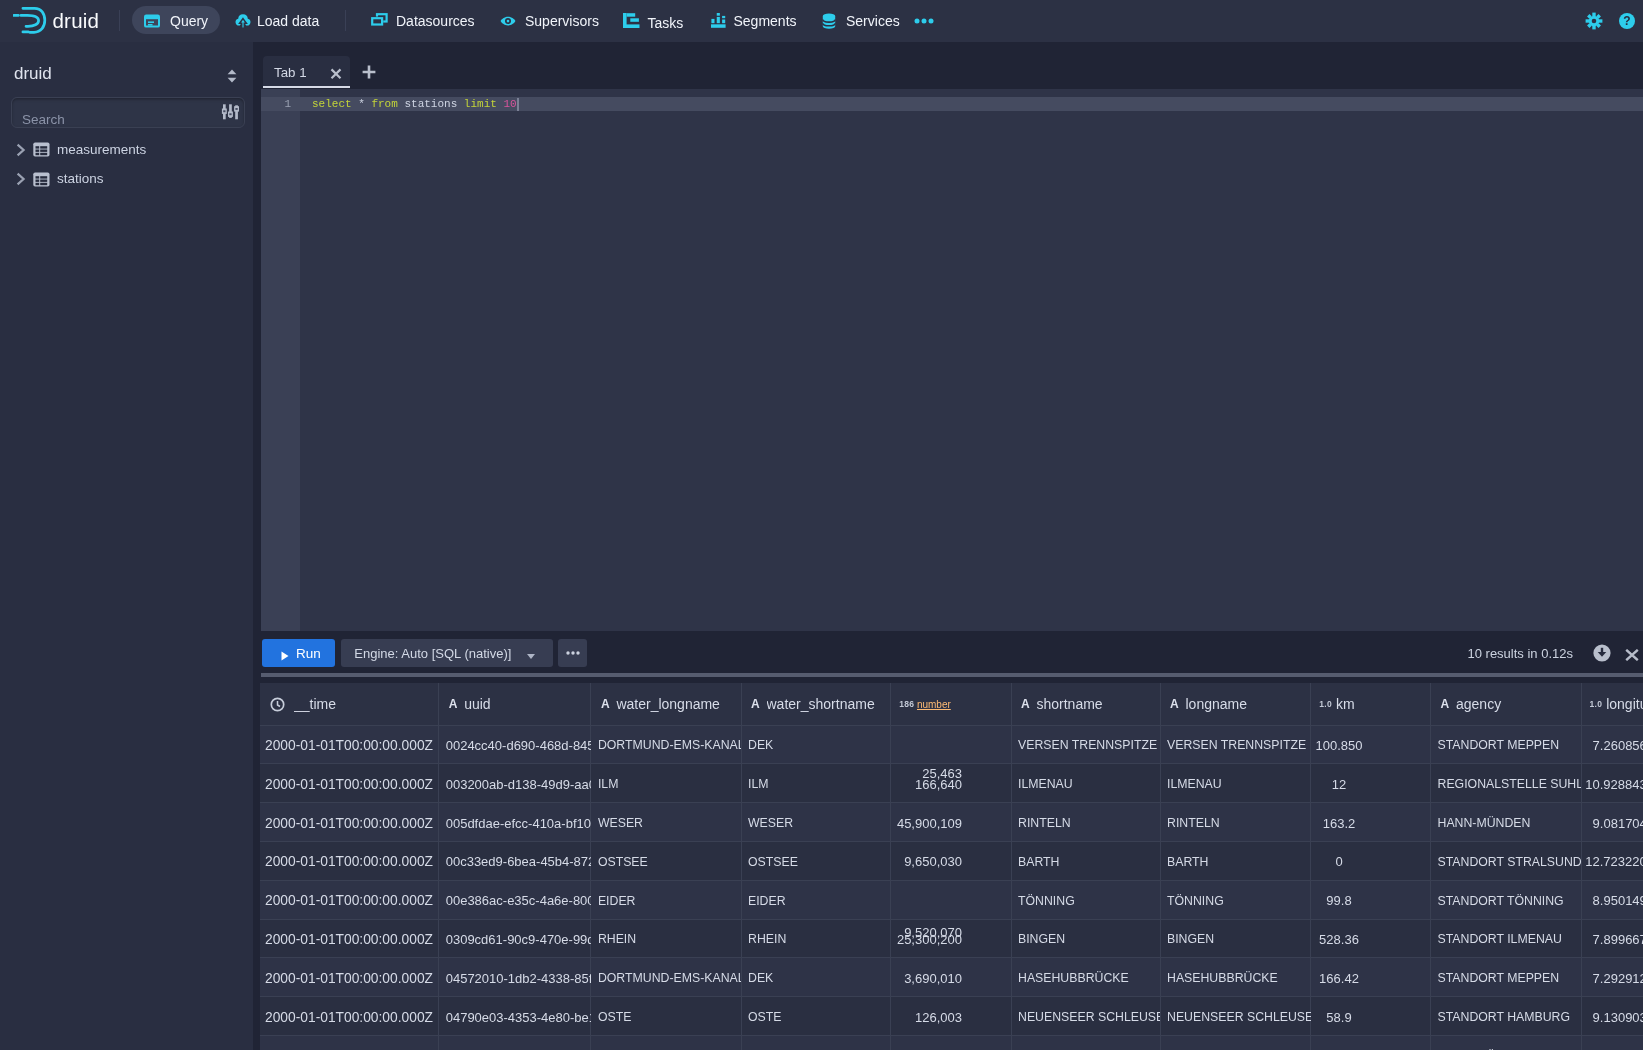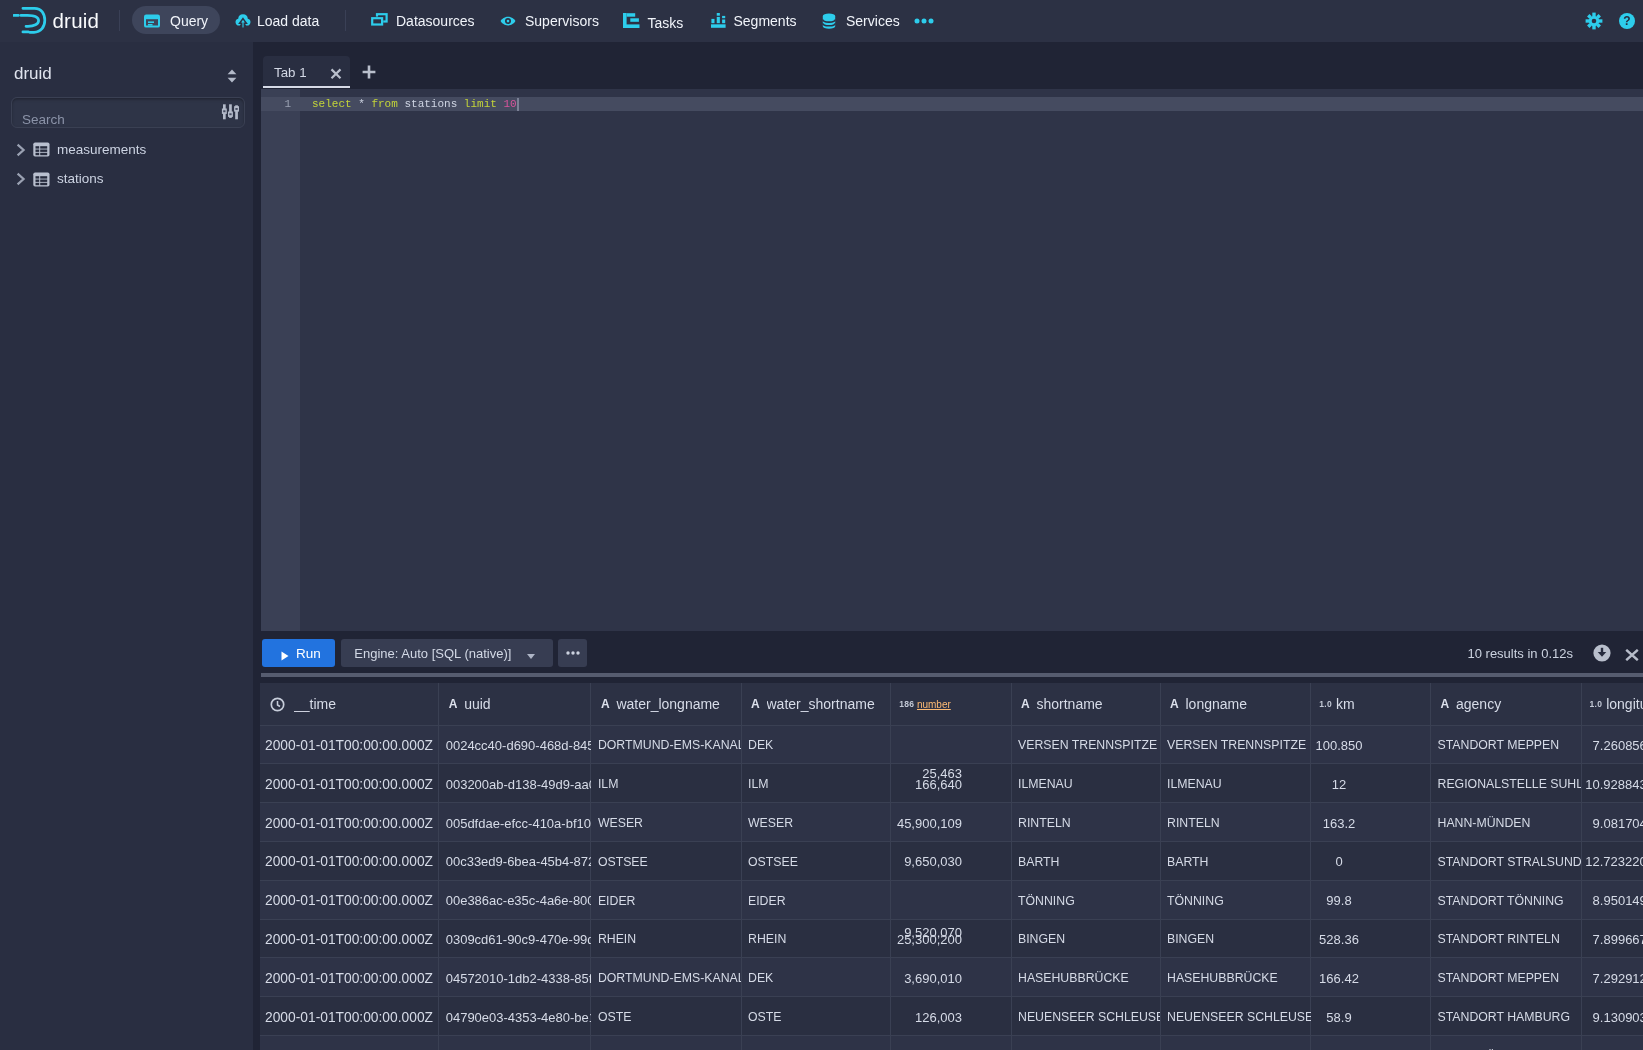--- a/index.html
+++ b/index.html
@@ -295,21 +295,21 @@
     <div class="cell" style="top:197.29999999999998px;height:38.8px;left:1177.5px;width:143.5px;font-size:12.3px;">STANDORT TÖNNING</div>
     <div class="cell" style="top:197.29999999999998px;height:38.8px;left:1332.6px;width:155px;font-size:13px;">8.95014953</div>
     <div class="cell" style="top:236.1px;height:38.8px;left:5px;width:173.7px;font-size:13.8px;">2000-01-01T00:00:00.000Z</div>
     <div class="cell" style="top:236.1px;height:38.8px;left:185.7px;width:145.2px;font-size:13px;">0309cd61-90c9-470e-99d2-aabbccddeeff</div>
     <div class="cell" style="top:236.1px;height:38.8px;left:337.9px;width:143.10000000000002px;font-size:12.3px;">RHEIN</div>
     <div class="cell" style="top:236.1px;height:38.8px;left:488px;width:142.29999999999995px;font-size:12.3px;">RHEIN</div>
     <div class="cell" style="top:236.1px;height:38.8px;left:637.3px;width:64.70000000000005px;font-size:13px;justify-content:flex-end;">25,300,200</div>
     <div class="cell" style="top:236.1px;height:38.8px;left:758px;width:142px;font-size:12.3px;">BINGEN</div>
     <div class="cell" style="top:236.1px;height:38.8px;left:907px;width:143.70000000000005px;font-size:12.3px;">BINGEN</div>
     <div class="cell" style="top:236.1px;height:38.8px;left:1019px;width:120px;font-size:13px;justify-content:center;">528.36</div>
-    <div class="cell" style="top:236.1px;height:38.8px;left:1177.5px;width:143.5px;font-size:12.3px;">STANDORT RINTELN</div>
+    <div class="cell" style="top:236.1px;height:38.8px;left:1177.5px;width:143.5px;font-size:12.3px;">STANDORT ILMENAU</div>
     <div class="cell" style="top:236.1px;height:38.8px;left:1332.6px;width:155px;font-size:13px;">7.89966703</div>
     <div class="cell" style="top:274.9px;height:38.8px;left:5px;width:173.7px;font-size:13.8px;">2000-01-01T00:00:00.000Z</div>
     <div class="cell" style="top:274.9px;height:38.8px;left:185.7px;width:145.2px;font-size:13px;">04572010-1db2-4338-85f3-001122334455</div>
     <div class="cell" style="top:274.9px;height:38.8px;left:337.9px;width:143.10000000000002px;font-size:12.3px;">DORTMUND-EMS-KANAL</div>
     <div class="cell" style="top:274.9px;height:38.8px;left:488px;width:142.29999999999995px;font-size:12.3px;">DEK</div>
     <div class="cell" style="top:274.9px;height:38.8px;left:637.3px;width:64.70000000000005px;font-size:13px;justify-content:flex-end;">3,690,010</div>
     <div class="cell" style="top:274.9px;height:38.8px;left:758px;width:142px;font-size:12.3px;">HASEHUBBRÜCKE</div>
     <div class="cell" style="top:274.9px;height:38.8px;left:907px;width:143.70000000000005px;font-size:12.3px;">HASEHUBBRÜCKE</div>
     <div class="cell" style="top:274.9px;height:38.8px;left:1019px;width:120px;font-size:13px;justify-content:center;">166.42</div>
     <div class="cell" style="top:274.9px;height:38.8px;left:1177.5px;width:143.5px;font-size:12.3px;">STANDORT MEPPEN</div>

